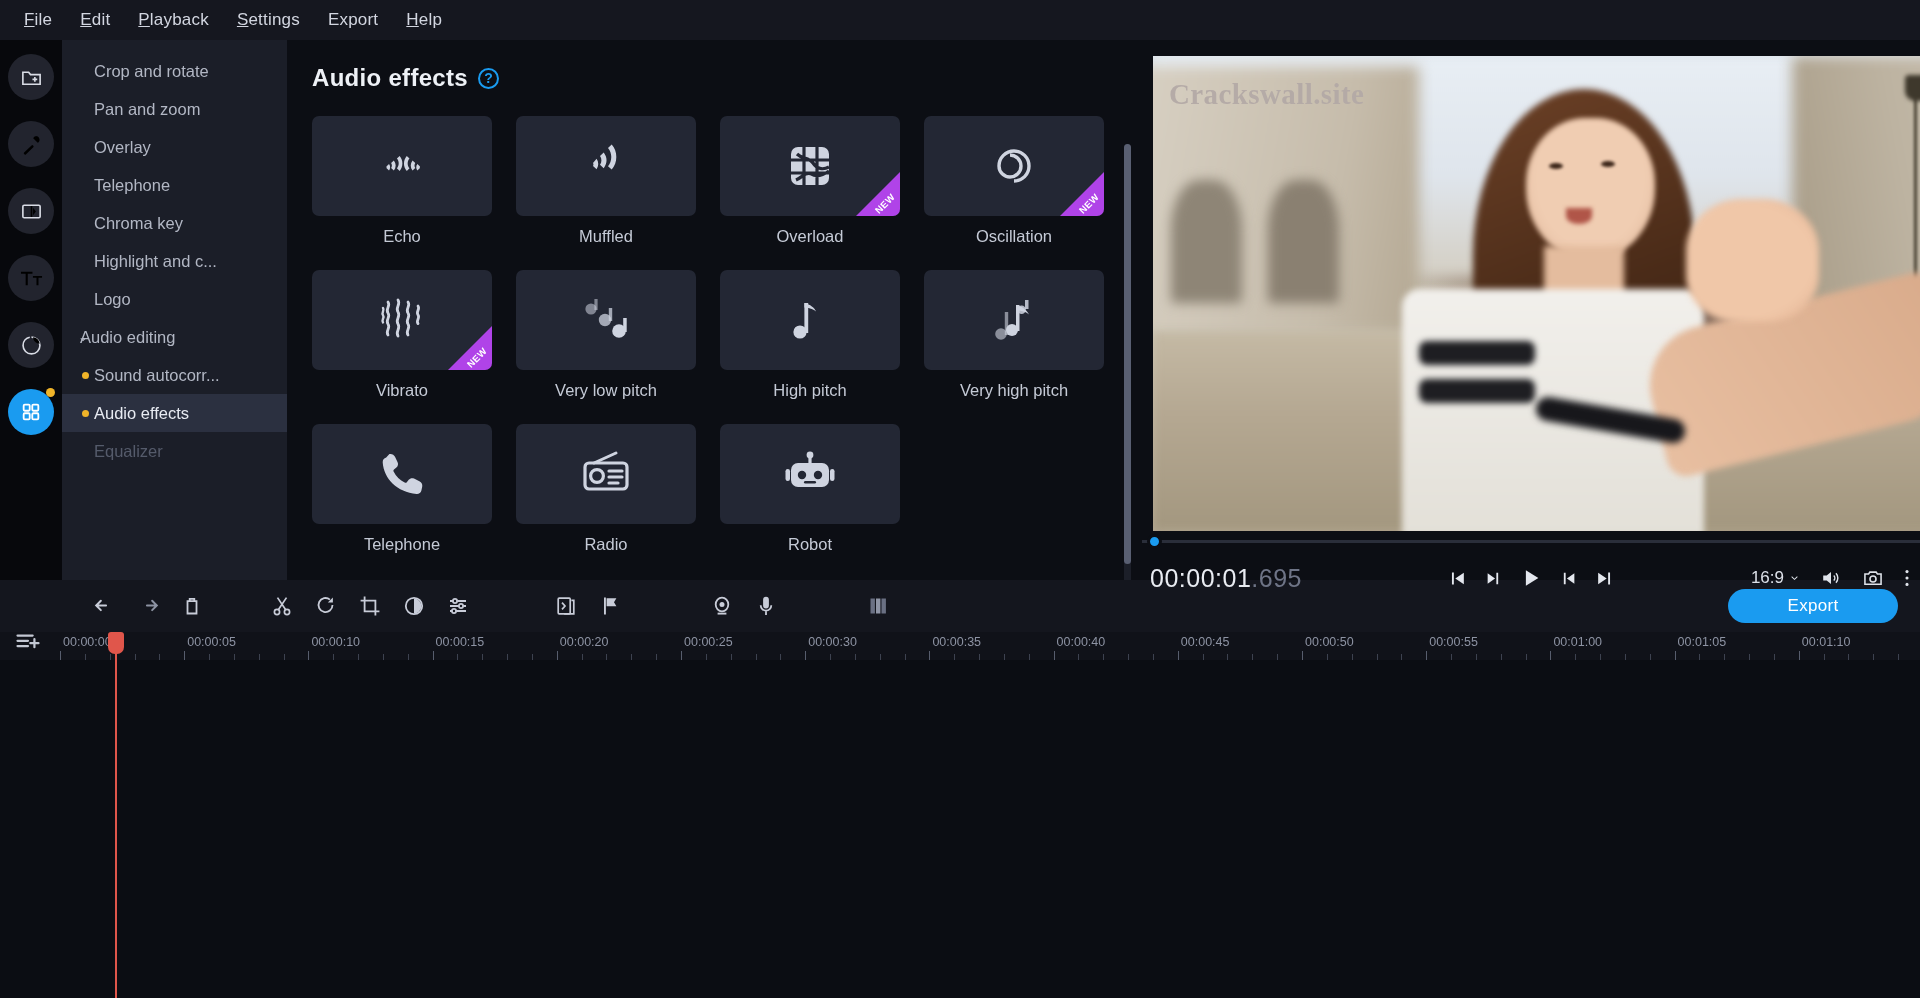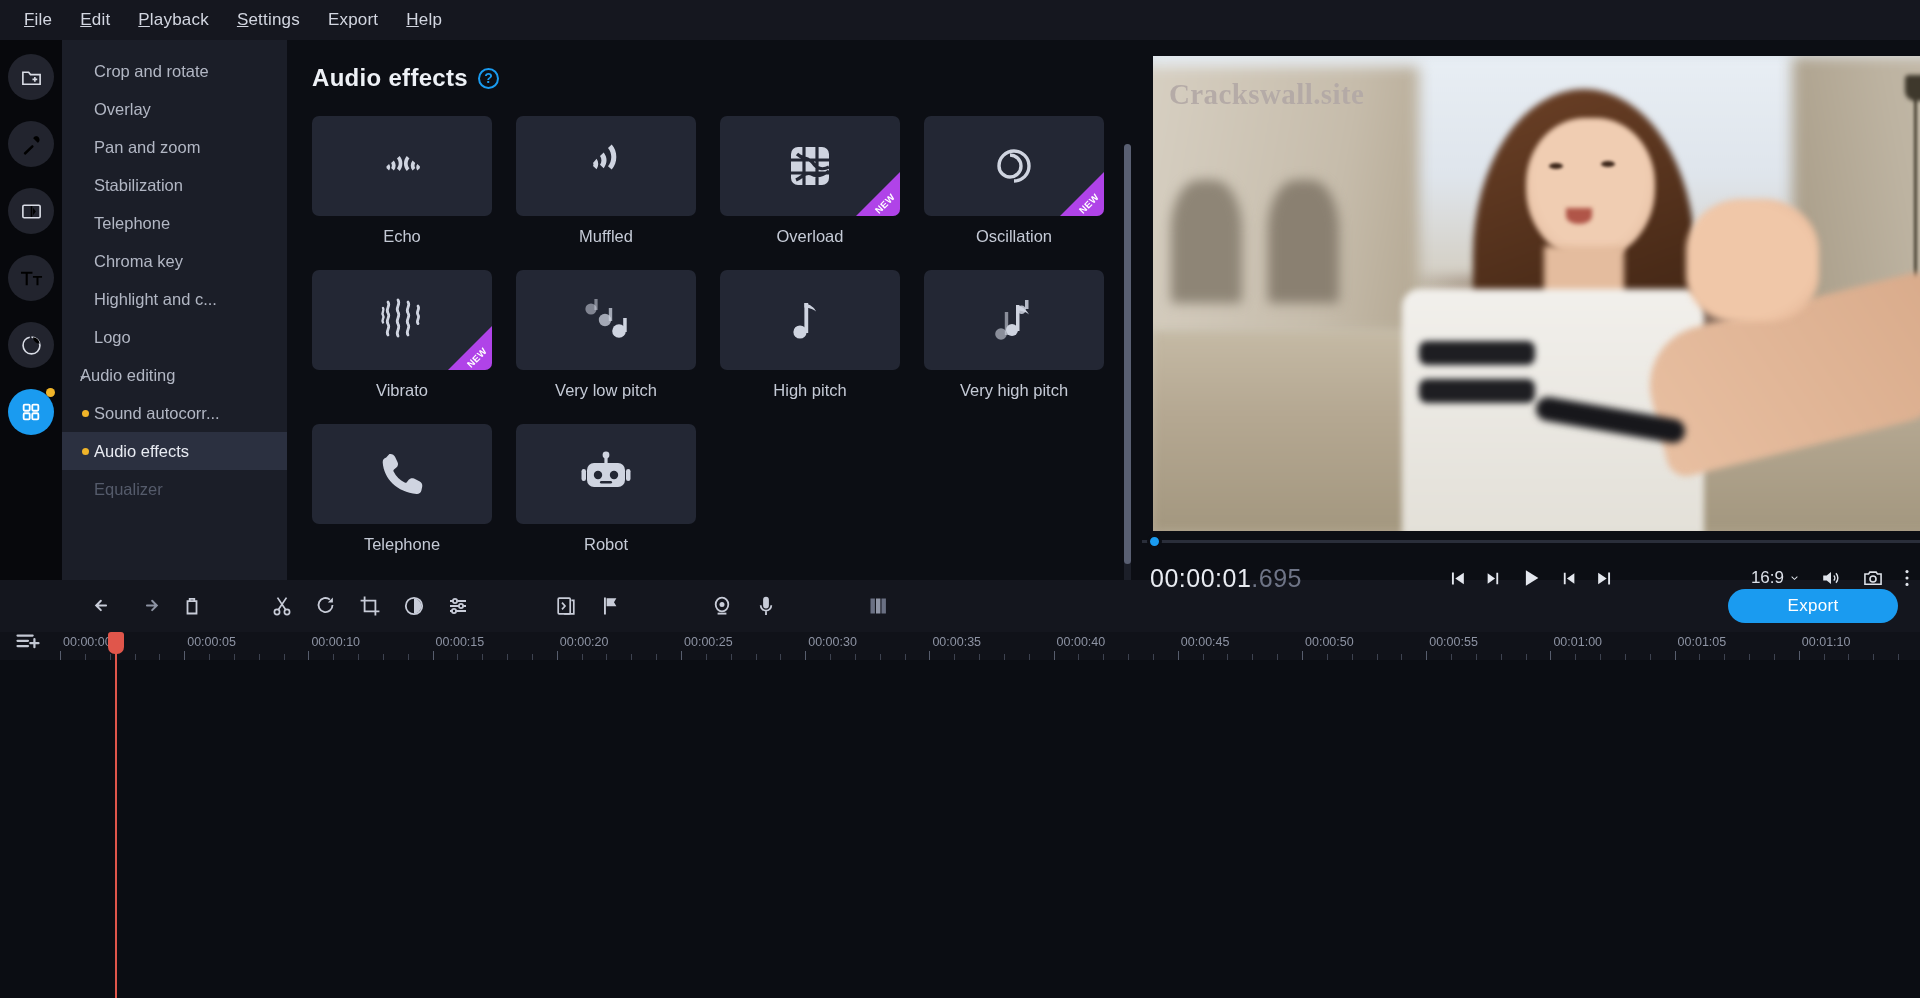--- a/index.html
+++ b/index.html
@@ -354,27 +354,24 @@
       </svg>
       <span class="dot"></span>
     </div>
   </div>
 
   <div class="sidelist" id="sidelist">
       <div class="sli">
         <span>Crop and rotate</span>
       </div>
       <div class="sli">
+        <span>Pan and zoom</span>
+      </div>
+      <div class="sli">
         <span>Overlay</span>
-      </div>
-      <div class="sli">
-        <span>Pan and zoom</span>
-      </div>
-      <div class="sli">
-        <span>Stabilization</span>
       </div>
       <div class="sli">
         <span>Telephone</span>
       </div>
       <div class="sli">
         <span>Chroma key</span>
       </div>
       <div class="sli">
         <span>Highlight and c...</span>
       </div>
@@ -498,20 +495,31 @@
           </div>
           <div class="eff-label">Very high pitch</div>
         </div>
         <div class="eff-card">
           <div class="eff-tile">
             <svg viewBox="0 0 52 52">
               <path d="M13.4 6c2.4-.5 4.6.6 5.6 2.8l2.6 5.4c.9 1.9.4 4-1.2 5.3l-2.4 1.9c-.6.5-.8 1.4-.4 2.1 2.4 4.8 6.3 8.7 11.1 11.1.7.4 1.6.2 2.1-.4l1.9-2.4c1.3-1.6 3.4-2.1 5.3-1.2l5.4 2.6c2.2 1 3.3 3.2 2.8 5.6l-.8 3.6c-.5 2.2-2.5 3.7-4.8 3.5C21.2 44.1 7.9 30.8 6.7 14.4c-.2-2.3 1.3-4.3 3.5-4.8z"></path>
             </svg>
           </div>
           <div class="eff-label">Telephone</div>
+        </div>
+        <div class="eff-card">
+          <div class="eff-tile">
+            <svg viewBox="0 0 52 52">
+              <rect x="5" y="15" width="42" height="26" rx="4" fill="none" stroke="#cfd4e0" stroke-width="3.2"></rect>
+              <circle cx="17" cy="28" r="6.4" fill="none" stroke="#cfd4e0" stroke-width="3.2"></circle>
+              <path stroke="#cfd4e0" stroke-width="3.2" stroke-linecap="round" d="M29 23h13M29 29h13M29 35h9"></path>
+              <path stroke="#cfd4e0" stroke-width="3" stroke-linecap="round" d="M14 15L36 5"></path>
+            </svg>
+          </div>
+          <div class="eff-label">Radio</div>
         </div>
         <div class="eff-card">
           <div class="eff-tile">
             <svg viewBox="0 0 52 52">
               <circle cx="26" cy="7" r="3.4"></circle>
               <rect x="24.4" y="9.5" width="3.2" height="6"></rect>
               <rect x="7" y="15" width="38" height="24" rx="7"></rect>
               <g fill="#232734">
                 <circle cx="18" cy="27" r="4.2"></circle>
                 <circle cx="34" cy="27" r="4.2"></circle>

